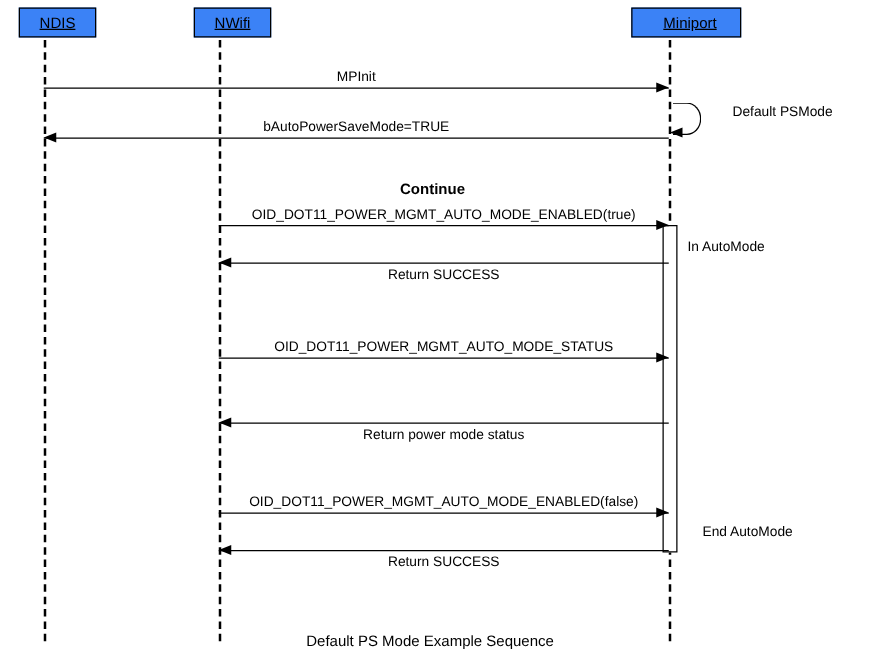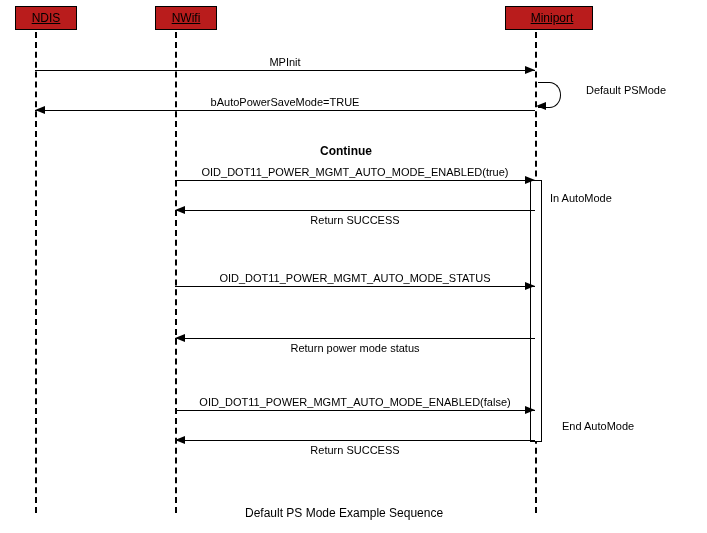--- a/index.html
+++ b/index.html
@@ -10,21 +10,21 @@
   }
   .canvas {
     position: relative;
     width: 707px;
     height: 533px;
   }
   .participant {
     position: absolute;
     top: 6px;
     border: 1px solid #000;
-    background: #b91c1c;
+    background: #3b82f6;
     padding: 4px 10px;
     font-size: 12px;
     text-align: center;
   }
   .participant.miniport { text-decoration: underline; padding-left: 16px; }
   .participant.nwifi { text-decoration: underline; }
   .participant.ndis { text-decoration: underline; }
   .lifeline {
     position: absolute;
     top: 32px;

